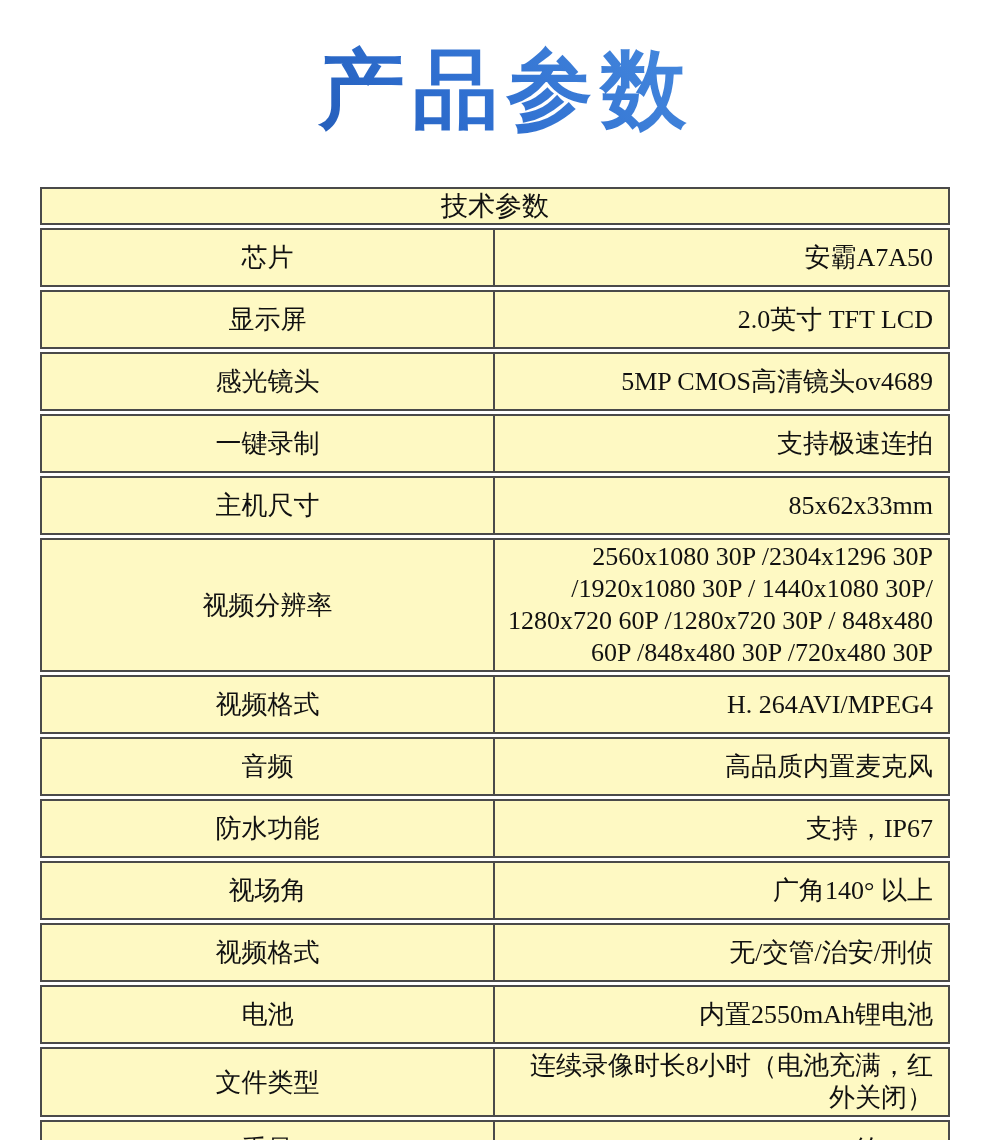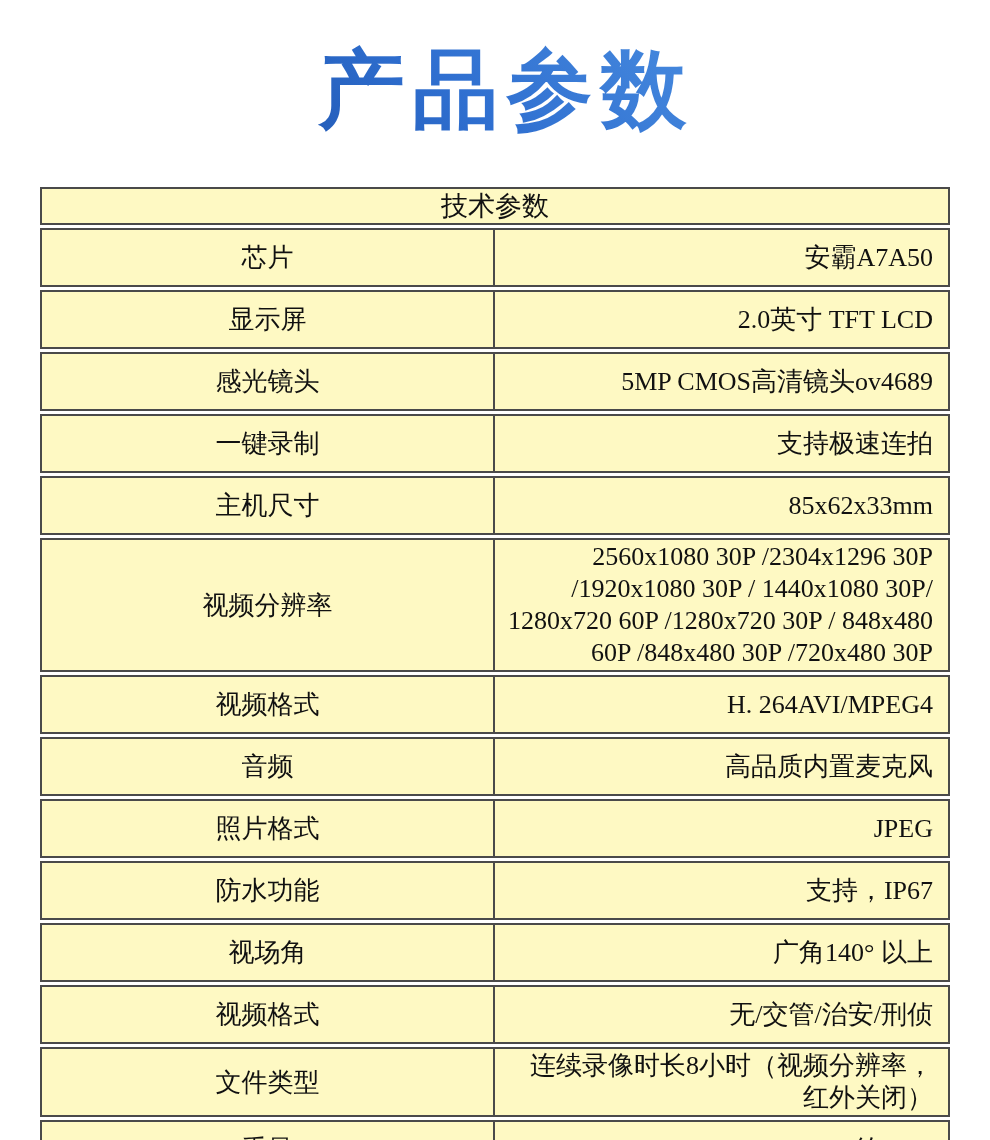--- a/index.html
+++ b/index.html
@@ -103,37 +103,37 @@
       </tr>
       <tr>
         <td class="label">视频格式</td>
         <td class="value">H. 264AVI/MPEG4</td>
       </tr>
       <tr>
         <td class="label">音频</td>
         <td class="value">高品质内置麦克风</td>
       </tr>
       <tr>
-        <td class="label">照片格式</td>
-        <td class="value">JPEG</td>
-      </tr>
-      <tr>
         <td class="label">防水功能</td>
         <td class="value">支持，IP67</td>
       </tr>
       <tr>
         <td class="label">视场角</td>
         <td class="value">广角140° 以上</td>
       </tr>
       <tr>
         <td class="label">视频格式</td>
         <td class="value">无/交管/治安/刑侦</td>
       </tr>
       <tr>
+        <td class="label">电池</td>
+        <td class="value">内置2550mAh锂电池</td>
+      </tr>
+      <tr>
         <td class="label">文件类型</td>
-        <td class="value">连续录像时长8小时（视频分辨率，红外关闭）</td>
+        <td class="value">连续录像时长8小时（电池充满，红外关闭）</td>
       </tr>
       <tr>
         <td class="label">重量</td>
         <td class="value">约180g</td>
       </tr>
     </tbody>
 </table>
 
 </body></html>

